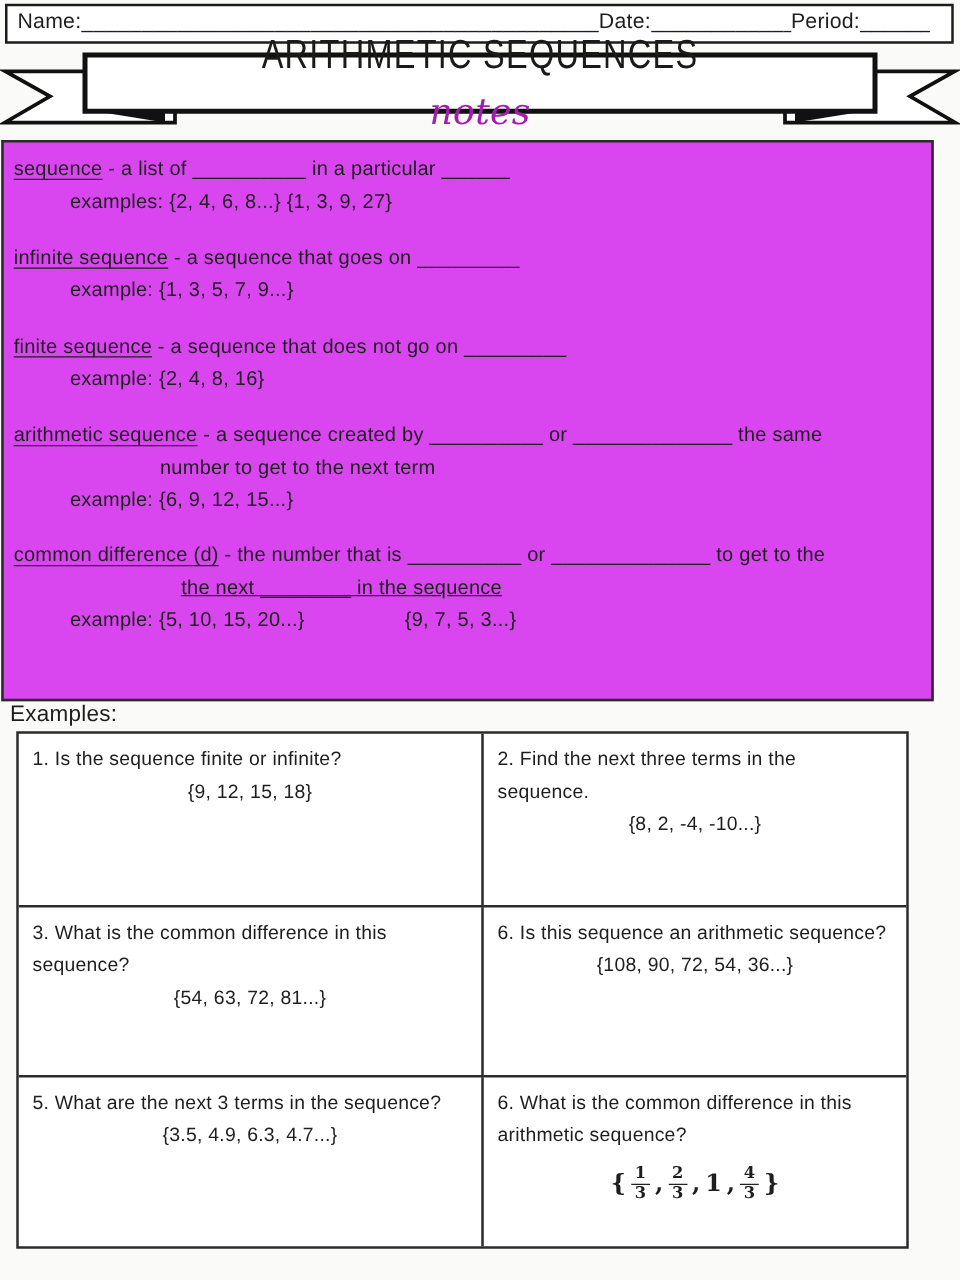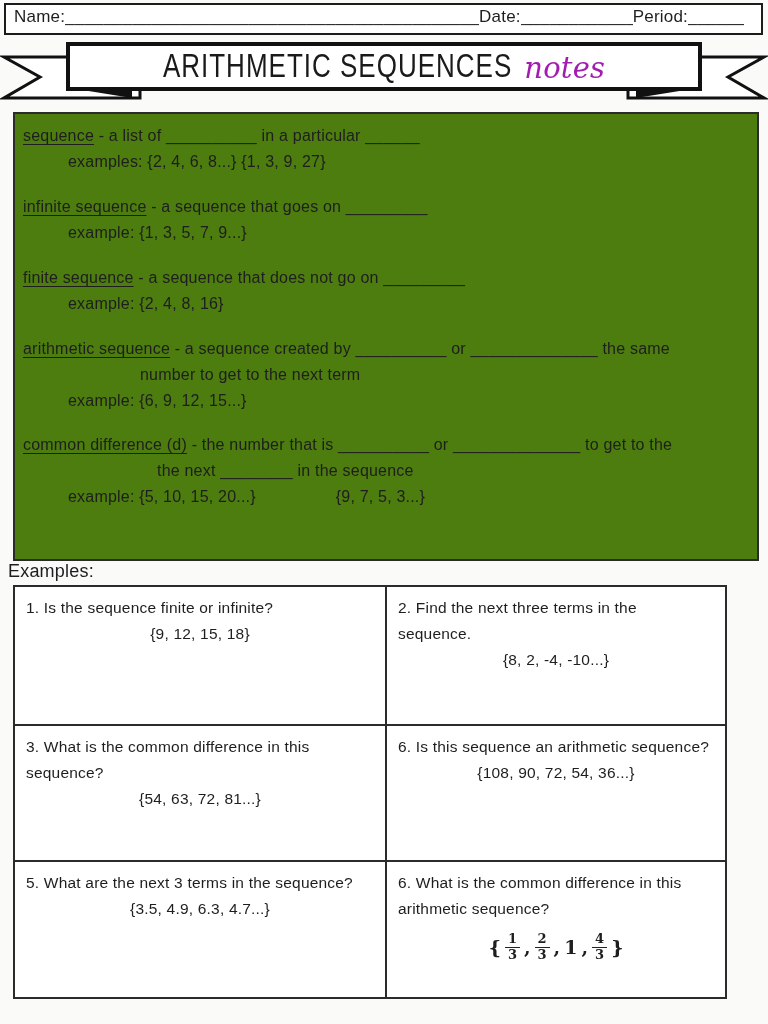--- a/index.html
+++ b/index.html
@@ -25,42 +25,42 @@
   .blank.period { width:56px; }
 
   
   .banner { position:absolute; left:0; top:40px; width:768px; height:70px; }
   .banner svg { position:absolute; left:0; top:0; }
   .tail  { fill:#fff; stroke:#111; stroke-width:3; }
   .fold  { fill:#111; }
   .plate { fill:#fff; stroke:#111; stroke-width:4; }
   .banner-title {
     position:absolute; left:68px; top:4px; width:632px; height:45px;
-    display:flex; align-items:center; justify-content:center; gap:12px;
+    display:flex; align-items:center; justify-content:center; gap:12px;flex-direction:column;
   }
   .t-caps {
     font-size:26px; letter-spacing:1px; color:#1a1a1a;
     transform:scaleY(1.25); white-space:nowrap;
   }
   .t-script {
     font-family:"DejaVu Serif", serif; font-style:italic;
     font-size:29px; color:#a21caf; position:relative; top:1px;
   }
 
   
   .notes-box {
-    position:absolute; left:13px; top:112px; width:746px; height:449px;
-    border:2px solid #2b2b2b; background:#4d7c0f;
+    position:absolute; left:1px; top:112px; width:746px; height:449px;
+    border:2px solid #2b2b2b; background:#d946ef;
     padding:9px 8px; font-size:16px; line-height:26px;
   }
   .def-block { margin-bottom:19px; }
   .def-block.three { margin-bottom:18px; }
   .term { text-decoration:underline; text-underline-offset:3px; }
   .mid-line.num  { padding-left:117px; }
-  .mid-line.next { padding-left:134px; }
+  .mid-line.next { padding-left:134px;text-decoration:underline; }
   .ex-line { padding-left:45px; }
   .ex-gap { margin-left:80px; }
 
   
   .examples-label { position:absolute; left:8px; top:561px; font-size:18px; }
   .examples-table {
     position:absolute; left:13px; top:585px; width:714px; height:414px;
     border:2px solid #2b2b2b; background:#fff;
     display:grid; grid-template-columns:372px 1fr; grid-template-rows:139px 136px 1fr;
   }

